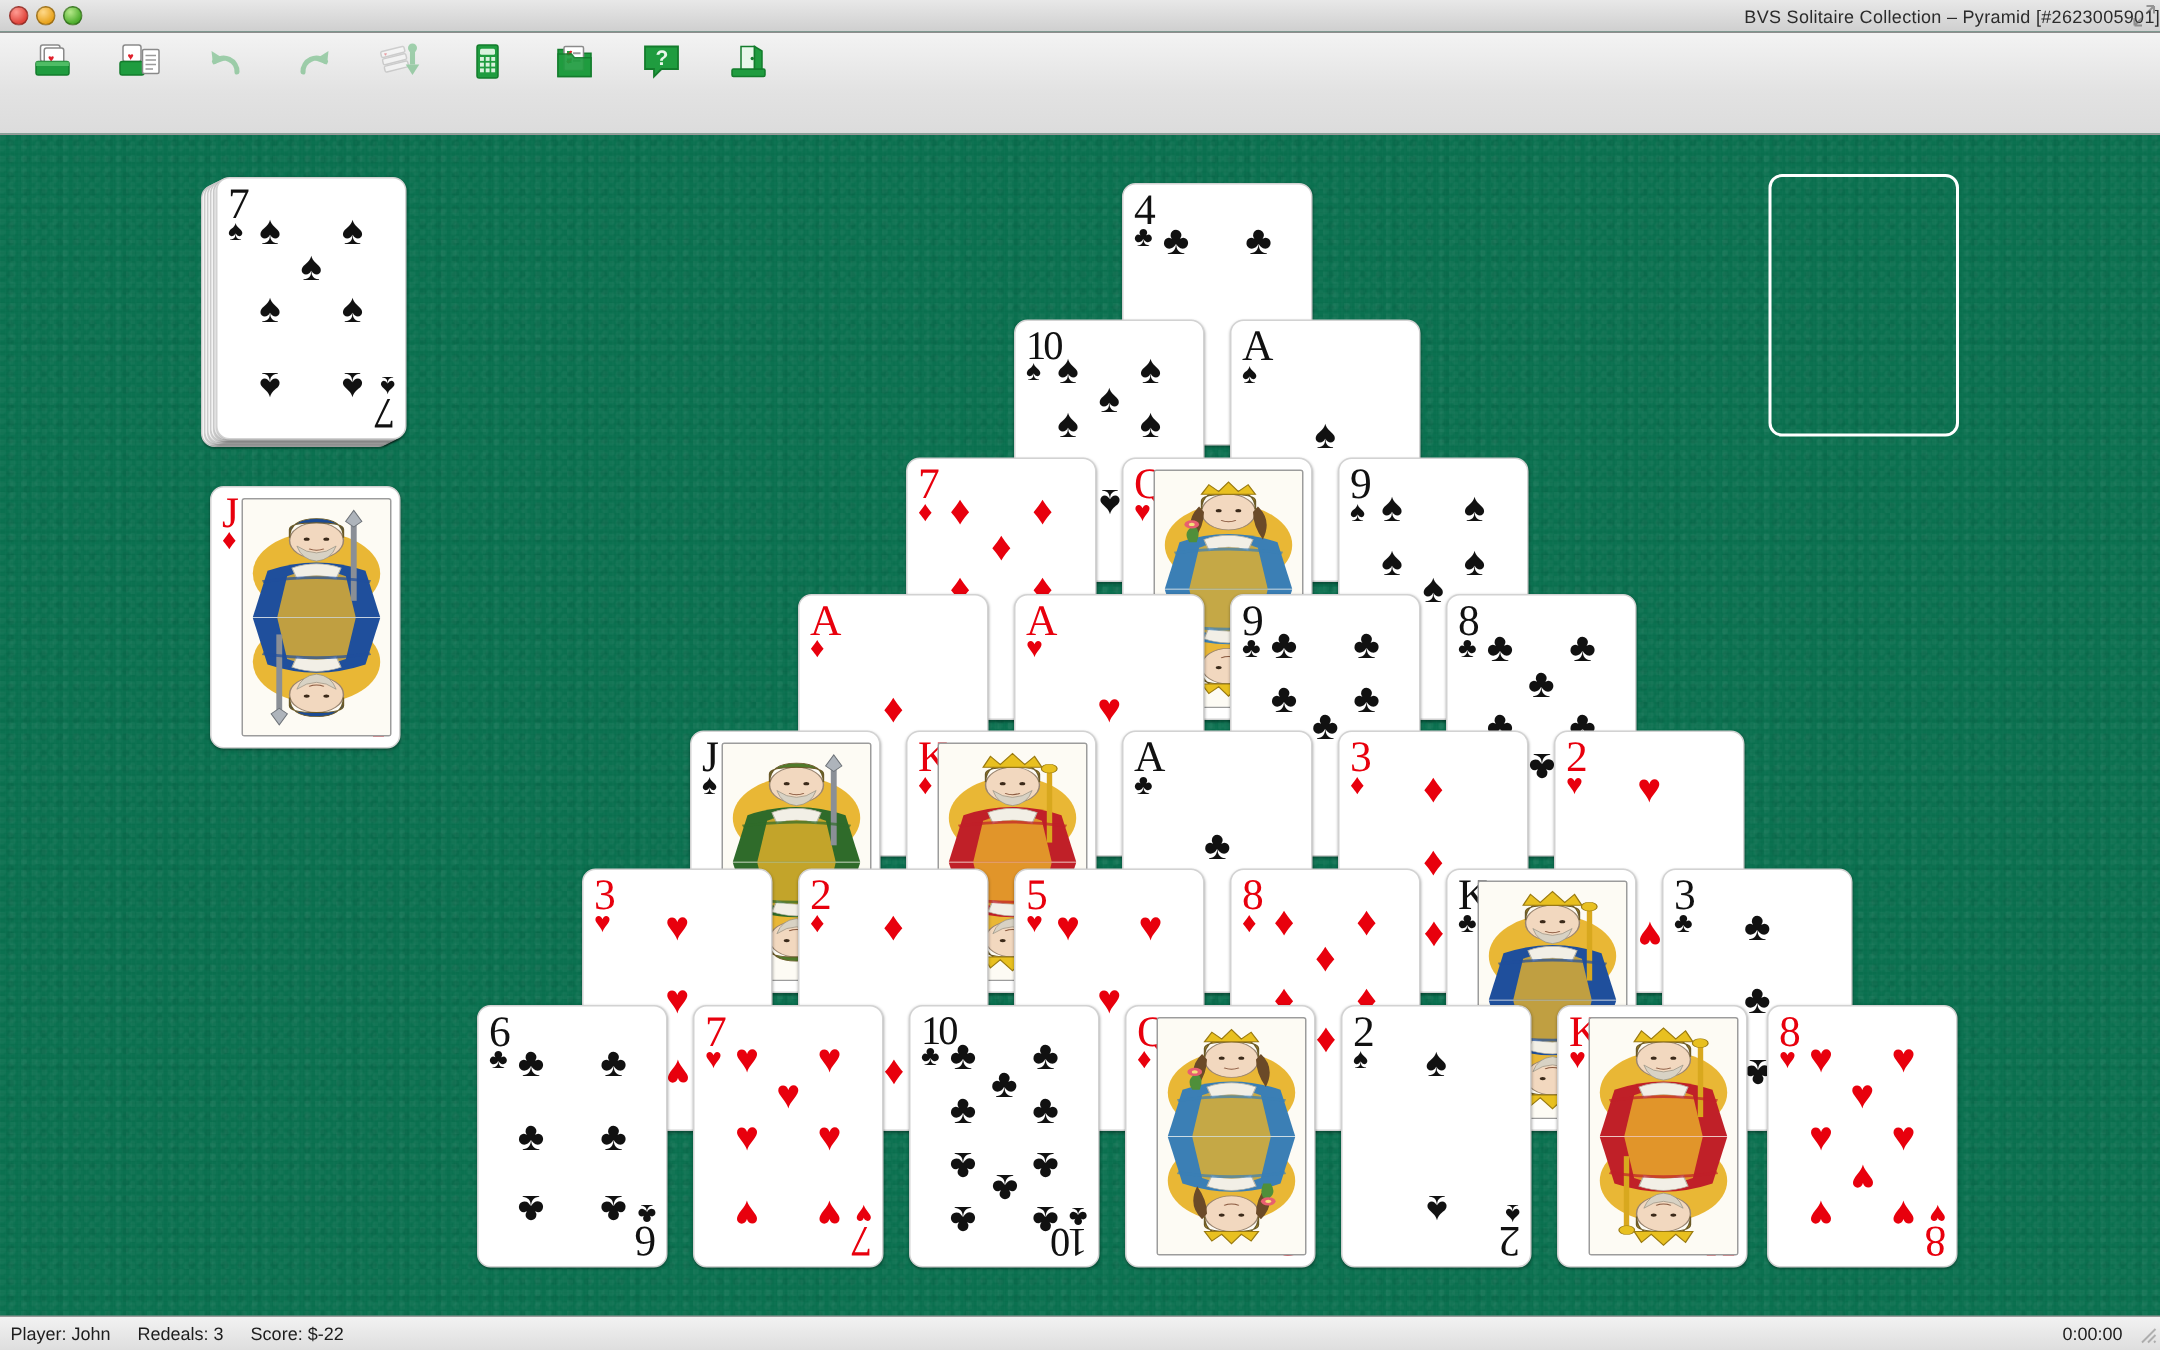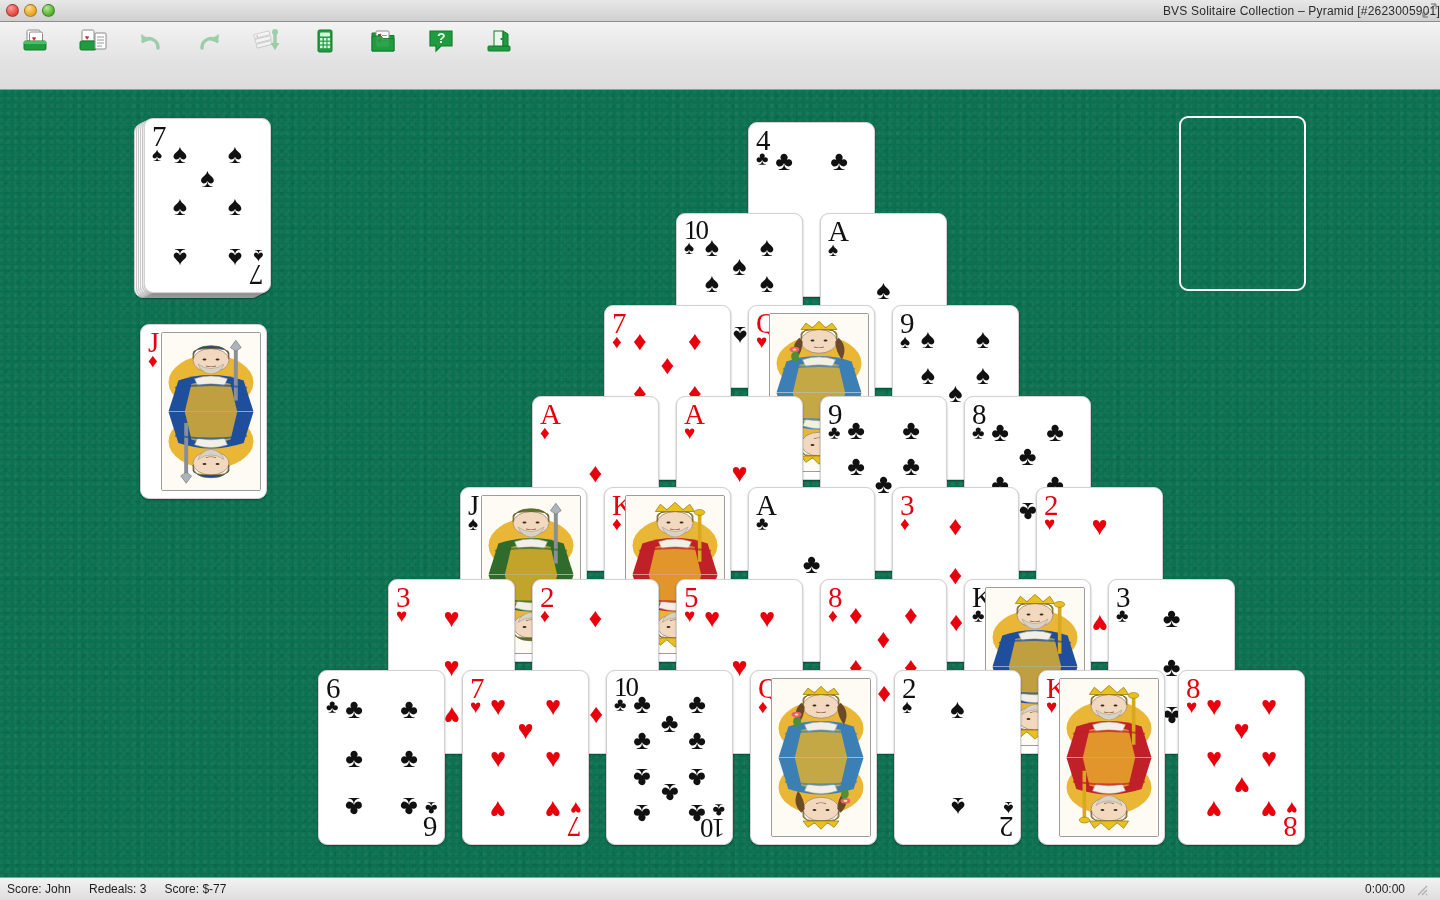--- a/index.html
+++ b/index.html
@@ -110,21 +110,21 @@
   }
 
   
   .statusbar{
     position:absolute; left:0; bottom:0; width:1440px; height:23px;
     background:linear-gradient(#f2f2f2,#dedede);
     border-top:1px solid #9a9a9a;
     display:flex; align-items:center; font-size:12px; color:#1d1d1d;
   }
   .status-left{ display:flex; gap:18px; padding-left:7px; }
-  .status-right{ margin-left:auto; display:flex; align-items:center; gap:9px; padding-right:12px; }
+  .status-right{ margin-left:auto; display:flex; align-items:center; gap:9px; padding-right:2px; }
   .grip{ width:14px; height:14px; opacity:.5; }
 </style>
 </head>
 <body>
 
 <div id="app">
 
   <div class="titlebar">
     <div class="lights">
       <span class="light red"></span>
@@ -963,23 +963,23 @@
     <path d="M8 60 q22 -6 44 0" stroke="#1f4f9c" stroke-width="2" fill="none" opacity=".7"></path>
   </svg>
           </div>
       </div>
       </div>
       <div class="empty-slot" style="left: 1179px; top: 26px; width: 127px; height: 175px;"></div>
     </div>
 
   <div class="statusbar">
     <div class="status-left">
-      <span>Score: John</span>
+      <span>Player: John</span>
       <span>Redeals: 3</span>
-      <span>Score: $-77</span>
+      <span>Score: $-22</span>
     </div>
     <div class="status-right">
       <span>0:00:00</span>
       <svg class="grip" viewBox="0 0 14 14">
         <path d="M13 4 L4 13 M13 8 L8 13 M13 12 L12 13" stroke="#777" stroke-width="1.3" fill="none"></path>
       </svg>
     </div>
   </div>
 </div>
 

